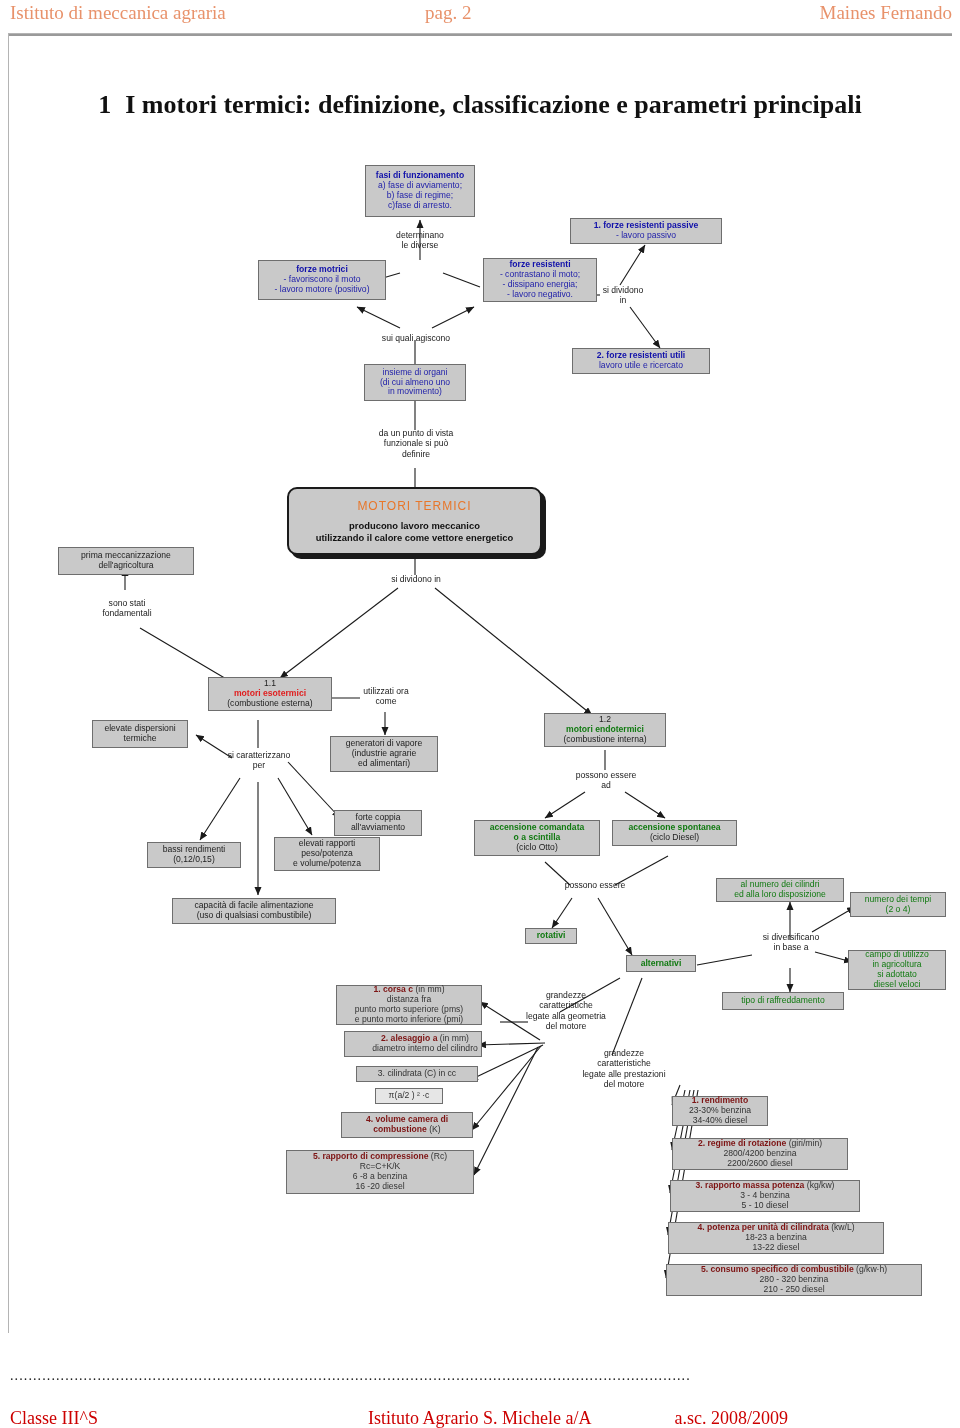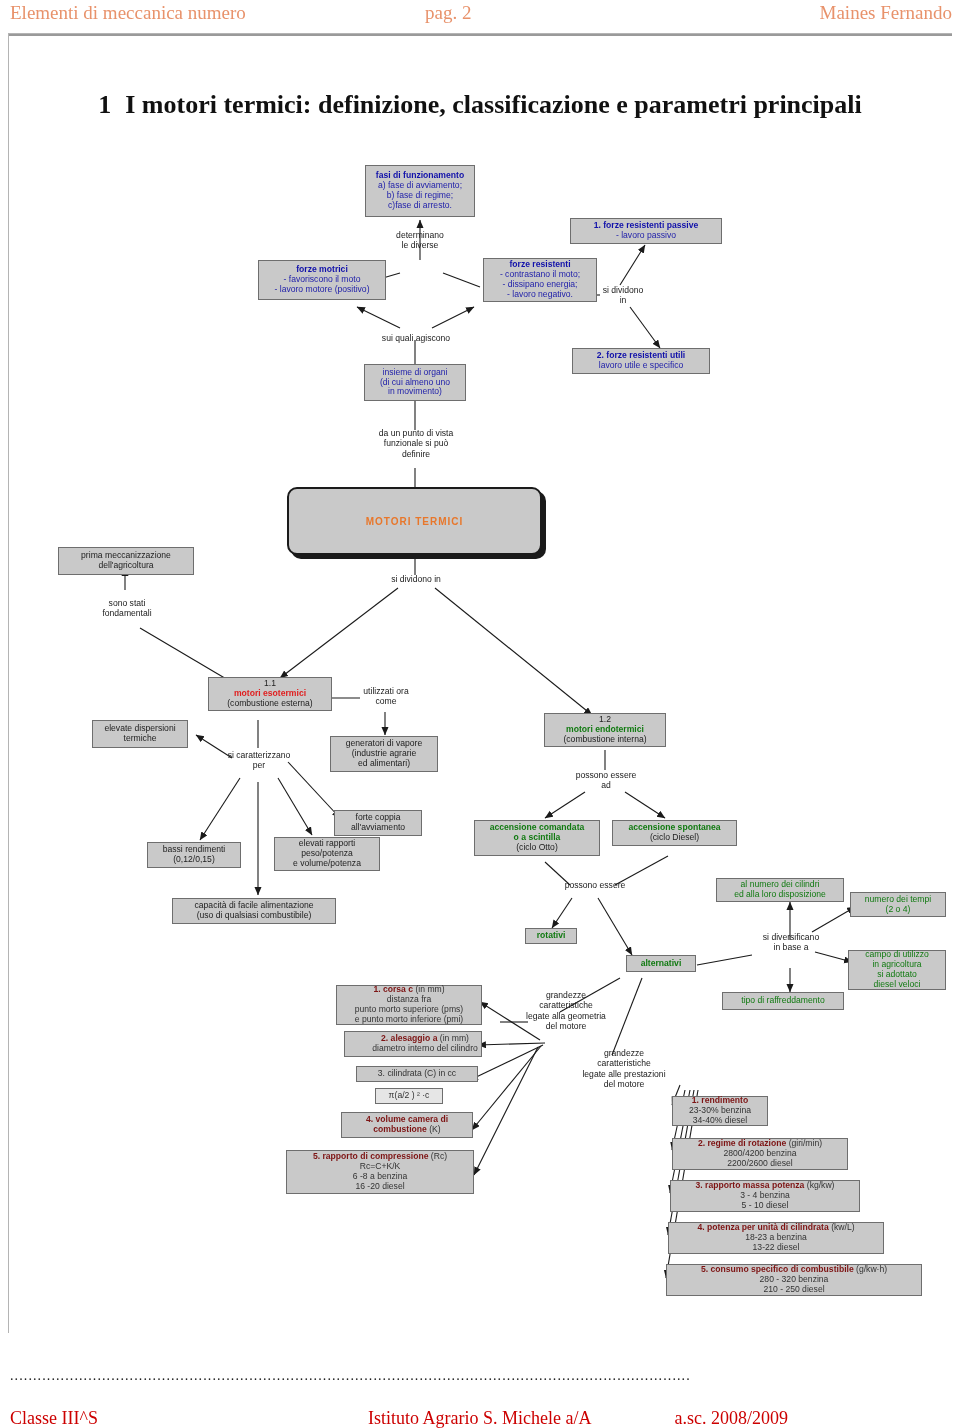--- a/index.html
+++ b/index.html
@@ -54,28 +54,28 @@
 
   
   .lbl{position:absolute;text-align:center;font-size:8.6px;line-height:1.2;
        color:#1a1a1a;background:transparent;}
 
   
   .mainbox{position:absolute;box-sizing:border-box;background:#c9c9c9;
       border:2px solid #1a1a1a;border-radius:10px;
       box-shadow:4px 4px 0 #1a1a1a;text-align:center;
       display:flex;flex-direction:column;justify-content:center;}
-  .mainbox .mt{color:#E8772B;font-weight:bold;font-size:10px;letter-spacing:1px;}
+  .mainbox .mt{color:#E8772B;font-weight:normal;font-size:12px;letter-spacing:1px;}
   .mainbox .ms{color:#111;font-weight:bold;font-size:9.4px;line-height:1.25;margin-top:7px;}
 </style>
 </head>
 <body>
 
 <div class="hdr">
-  <span class="h-left">Elementi di meccanica numero</span>
+  <span class="h-left">Istituto di meccanica agraria</span>
   <span class="h-mid">pag. 2</span>
   <span class="h-right">Maines Fernando</span>
 </div>
 <div class="frame-top-line"></div>
 <div class="page-frame"></div>
 
 <div class="title">
   <span class="num">1</span><span>I motori termici: definizione, classificazione e parametri principali</span>
 </div>
 
@@ -188,41 +188,45 @@
     <div>in</div>
   </div>
 
   <div class="nb blue" style="left:570px;top:68px;width:152px;height:26px;">
     <b>1. forze resistenti passive</b>
     <span>- lavoro passivo</span>
   </div>
 
   <div class="nb blue" style="left:572px;top:198px;width:138px;height:26px;">
     <b>2. forze resistenti utili</b>
-    <span>lavoro utile e specifico</span>
+    <span>lavoro utile e ricercato</span>
   </div>
 
   <div class="lbl" style="left:366px;top:183px;width:100px;">
     <div>sui quali agiscono</div>
   </div>
 
   <div class="nb blue" style="left:364px;top:214px;width:102px;height:37px;">
     <span>insieme di organi</span>
     <span>(di cui almeno uno</span>
     <span>in movimento)</span>
   </div>
 
   <div class="lbl" style="left:366px;top:278px;width:100px;">
     <div>da un punto di vista</div>
     <div>funzionale si può</div>
     <div>definire</div>
   </div>
 
   <div class="mainbox" style="left:287px;top:337px;width:255px;height:68px;">
     <div class="mt">MOTORI TERMICI</div>
+    <div class="ms">
+      <div>producono lavoro meccanico</div>
+      <div>utilizzando il calore come vettore energetico</div>
+    </div>
   </div>
 
   <div class="nb" style="left:58px;top:397px;width:136px;height:28px;">
     <span>prima meccanizzazione</span>
     <span>dell'agricoltura</span>
   </div>
 
   <div class="lbl" style="left:88px;top:448px;width:78px;">
     <div>sono stati</div>
     <div>fondamentali</div>

